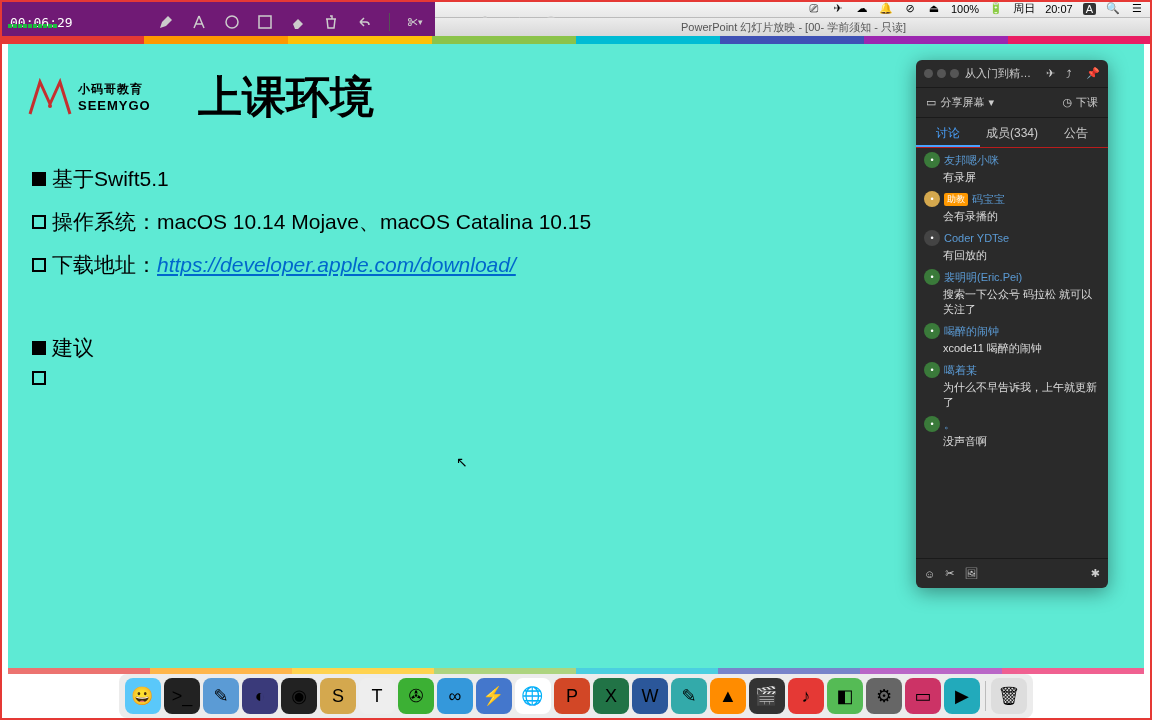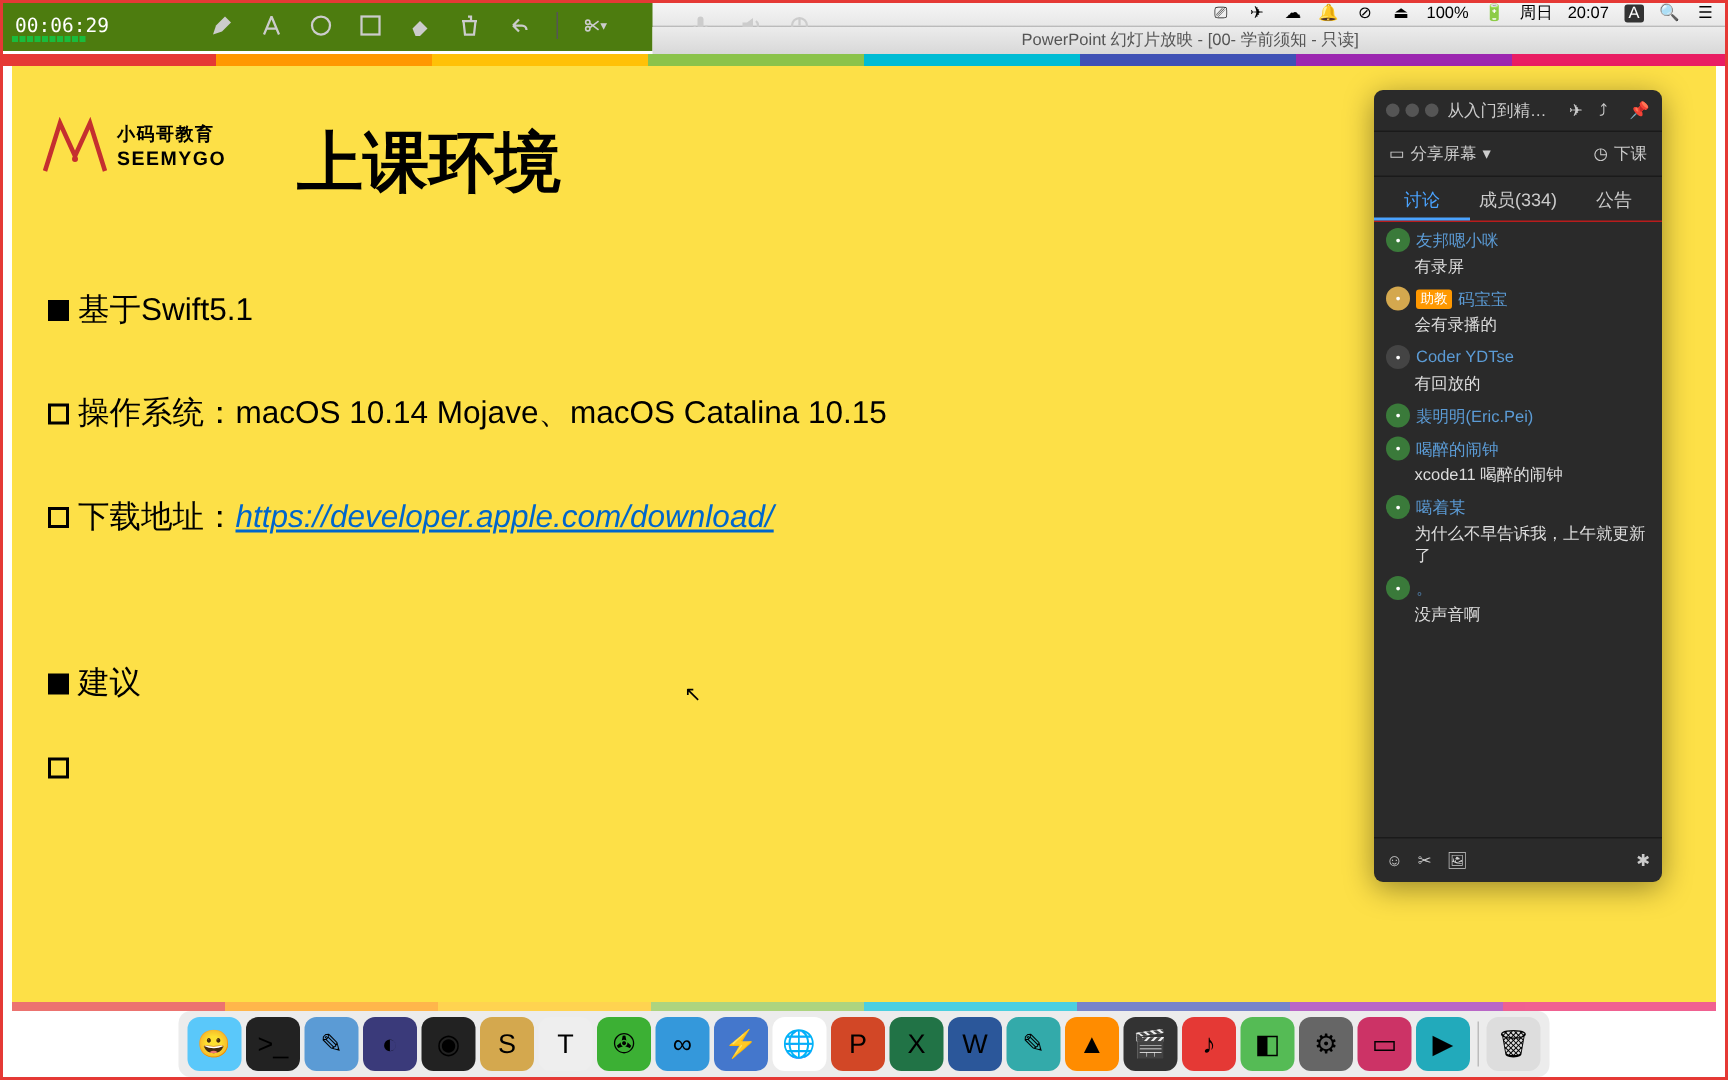--- a/index.html
+++ b/index.html
@@ -4,49 +4,49 @@
 <style>
 * { margin: 0; padding: 0; box-sizing: border-box; font-family: -apple-system, "Helvetica Neue", Arial, sans-serif; }
 body { width: 1152px; height: 720px; overflow: hidden; background: #fff; position: relative; }
 
 
 .menubar { position: absolute; top: 0; left: 0; right: 0; height: 18px; background: linear-gradient(#f6f6f6,#e8e8e8); border-bottom: 1px solid #bbb; display: flex; align-items: center; justify-content: flex-end; font-size: 11px; gap: 10px; padding: 0 8px; }
 .menubar .mleft { position: absolute; left: 6px; display:flex; gap:8px; align-items:center;}
 .menubar .mi { width: 14px; height: 12px; display: inline-flex; align-items:center; justify-content:center;}
 
 
-.rectoolbar { position: absolute; top: 0; left: 0; width: 435px; height: 34px; background: #4d7c0f; display:flex; align-items:center; gap: 12px; padding: 0 10px; color:#ddd; }
+.rectoolbar { position: absolute; top: 0; left: 0; width: 435px; height: 44px; background: #701a75; display:flex; align-items:center; gap: 30px; padding: 0 10px; color:#ddd; }
 .rectoolbar .timer { font-size: 13px; font-family: monospace; color:#fff;}
 .rectoolbar .bars { display:flex; gap:1px; height:4px; margin-top:18px; position:absolute; left:8px; top:6px;}
 .rectoolbar .bars span{ width:4px; height:4px; background:#1abc3c;}
 .rectoolbar .tbwrap{ margin-left:55px; display:flex; gap:17px; align-items:center;}
 .rectoolbar .ti { width:16px; height:16px; display:inline-flex; align-items:center; justify-content:center; cursor:pointer;}
 .rectoolbar svg { width:16px; height:16px; stroke:#ccc; fill:none; stroke-width:1.5;}
 .rectoolbar .solid svg { fill:#ccc; stroke:none;}
 
 
 .wintitle { position: absolute; top: 18px; left: 435px; right: 0; height: 18px; background: linear-gradient(#ececec,#d8d8d8); text-align:center; font-size:11px; color:#555; line-height:18px; }
 
 
 .colorstrip { position:absolute; top:36px; left:0; right:0; height:8px; display:flex;}
 .colorstrip div{flex:1;}
 .redborder{ position:absolute; top:0; left:0; right:0; bottom:0; border:2px solid #e53935; pointer-events:none;}
 .colorstrip2 { position:absolute; bottom:46px; left:8px; right:8px; height:6px; display:flex; opacity:0.7;}
 .colorstrip2 div{flex:1;}
 
 
-.slide { position:absolute; top:44px; left:8px; right:8px; bottom:52px; background:#fde047;}
+.slide { position:absolute; top:44px; left:8px; right:8px; bottom:52px; background:#5eead4;}
 .logo { position:absolute; top:32px; left:18px; display:flex; align-items:center;}
 .logo .mark { width:48px; height:42px; position:relative;}
 .logo .mark svg{width:48px;height:42px;}
 .logo .txt { margin-left:4px; font-size:13px; font-weight:bold; letter-spacing:1px;}
 .logo .txt .cn{font-size:12px;}
-.slide h1 { position:absolute; top:35px; left:190px; font-size:44px; font-weight:bold;}
+.slide h1 { position:absolute; top:24px; left:190px; font-size:44px; font-weight:bold;}
 .content { position:absolute; top:115px; left:24px; right:260px; font-size:21px; line-height:1.95;}
-.content .row { display:flex; align-items:center; margin-bottom:2px;margin-top:28px;}
+.content .row { display:flex; align-items:center; margin-bottom:2px;}
 .content .b1 { width:14px; height:14px; background:#000; margin-right:6px; flex-shrink:0;}
 .content .b2 { width:14px; height:14px; border:2px solid #000; margin-right:6px; flex-shrink:0;}
 .content .gap { height:40px;}
 .content a { color:#0066cc; text-decoration:underline;font-style:italic;}
 
 
 .chat { position:absolute; top:60px; right:44px; width:192px; height:528px; background:#2a2a2a; border-radius:6px; color:#ccc; font-size:11px; display:flex; flex-direction:column; box-shadow:0 4px 20px rgba(0,0,0,0.4);}
 .chat .chead { height:28px; display:flex; align-items:center; padding:0 8px; gap:6px; border-bottom:1px solid #1a1a1a;}
 .chat .dots{display:flex; gap:4px;}
 .chat .dots span{width:9px;height:9px;border-radius:50%; background:#555;}
@@ -289,20 +289,21 @@
           <span class="av g">•</span>
           <span>Coder YDTse</span>
         </div>
         <div class="t">有回放的</div>
       </div>
       <div class="msg">
         <div class="u">
           <span class="av ">•</span>
           <span>裴明明(Eric.Pei)</span>
         </div>
+        <div class="t">搜索一下公众号 码拉松 就可以关注了</div>
       </div>
       <div class="msg">
         <div class="u">
           <span class="av ">•</span>
           <span>喝醉的闹钟</span>
         </div>
         <div class="t">xcode11 喝醉的闹钟</div>
       </div>
       <div class="msg">
         <div class="u">

